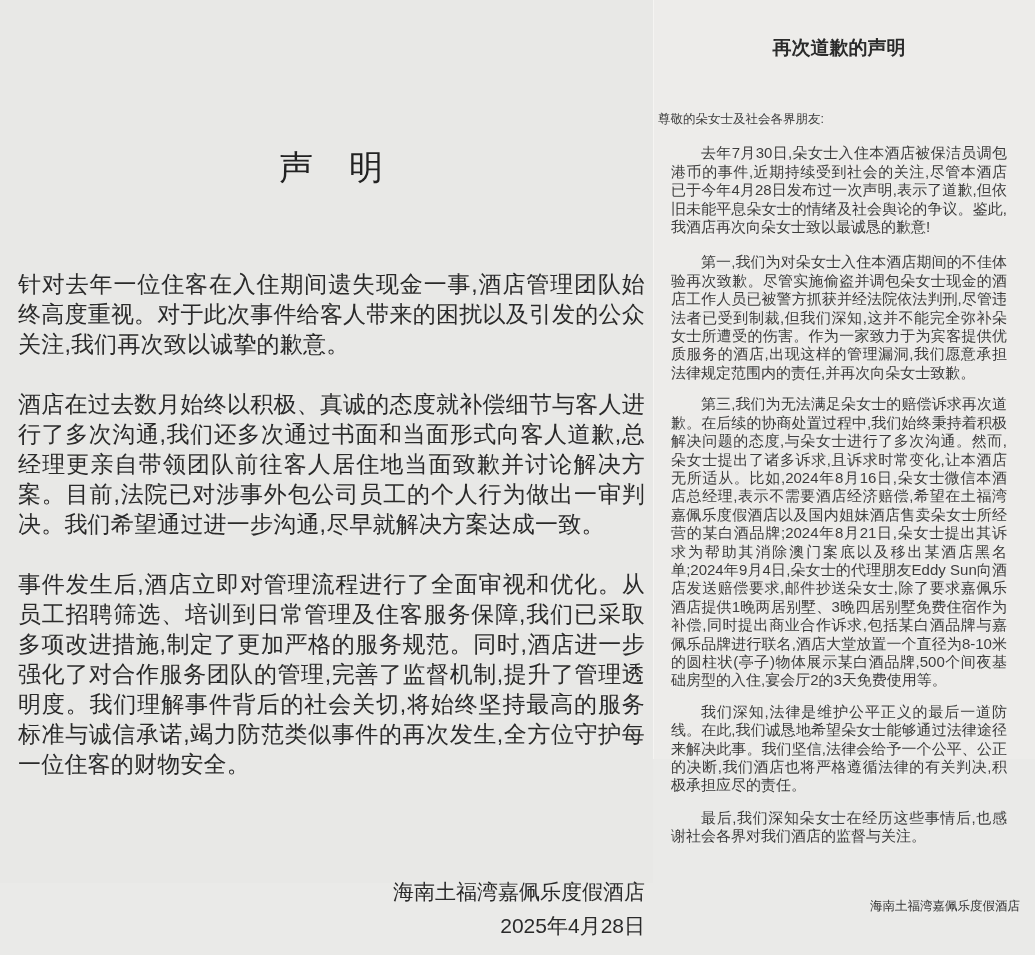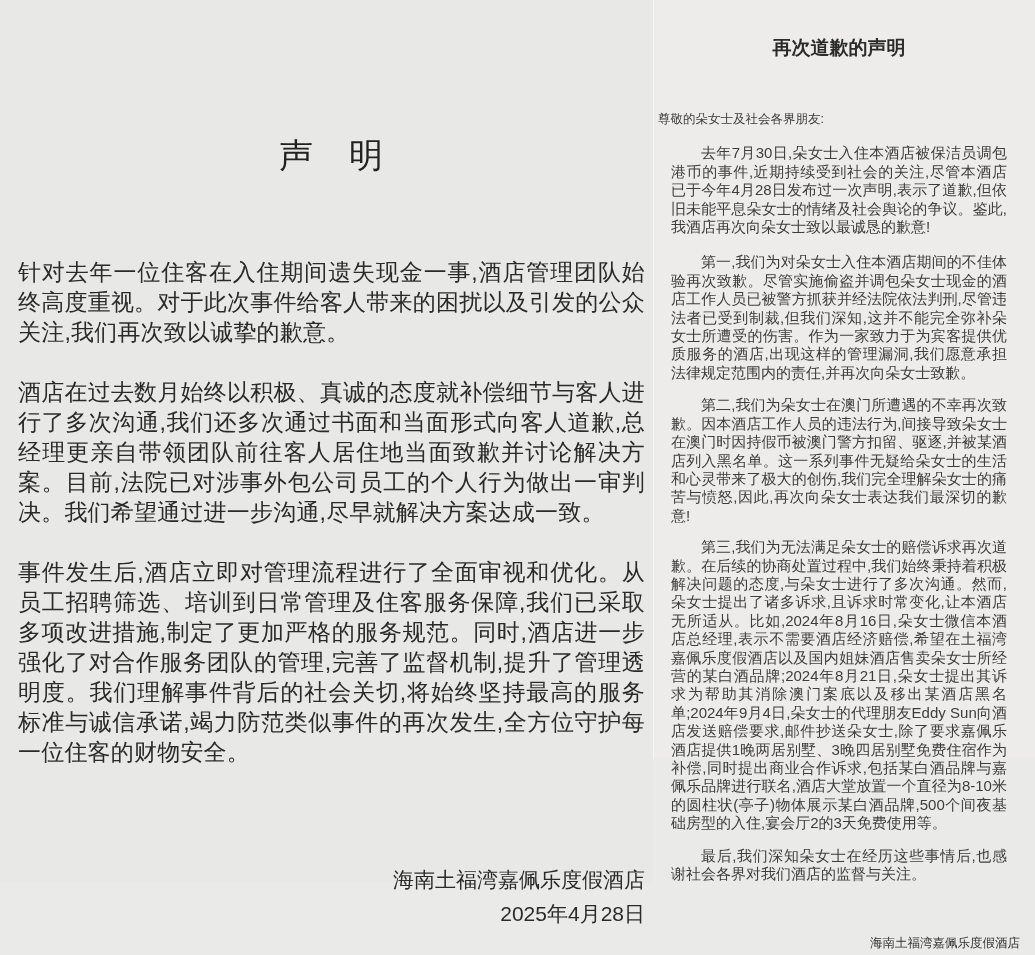--- a/index.html
+++ b/index.html
@@ -10,21 +10,21 @@
     font-family: "Liberation Sans", "DejaVu Sans", sans-serif;
   }
   .canvas { position: relative; width: 1035px; height: 955px; }
 
   
   .left-doc {
     position: absolute; left: 0; top: 0;
     width: 653px; height: 883px;
     background: #e8e8e6;
     color: #2a2a2a;
-    padding: 0 8px 0 18px;
+    padding: 12px 8px 0 18px;
     box-sizing: border-box;
   }
   .left-title {
     margin: 132px 0 0;
     font-size: 34px;
     font-weight: 500;
     line-height: 46px;
     text-align: center;
     letter-spacing: 1px;
     color: #222;
@@ -111,22 +111,22 @@
       <div>海南土福湾嘉佩乐度假酒店</div>
       <div>2025年4月28日</div>
     </div>
   </section>
 
   <section class="right-doc">
     <h2 class="right-title">再次道歉的声明</h2>
     <p class="salutation">尊敬的朵女士及社会各界朋友:</p>
     <p class="rp rp-1">去年7月30日,朵女士入住本酒店被保洁员调包港币的事件,近期持续受到社会的关注,尽管本酒店已于今年4月28日发布过一次声明,表示了道歉,但依旧未能平息朵女士的情绪及社会舆论的争议。鉴此,我酒店再次向朵女士致以最诚恳的歉意!</p>
     <p class="rp rp-2">第一,我们为对朵女士入住本酒店期间的不佳体验再次致歉。尽管实施偷盗并调包朵女士现金的酒店工作人员已被警方抓获并经法院依法判刑,尽管违法者已受到制裁,但我们深知,这并不能完全弥补朵女士所遭受的伤害。作为一家致力于为宾客提供优质服务的酒店,出现这样的管理漏洞,我们愿意承担法律规定范围内的责任,并再次向朵女士致歉。</p>
-    <p class="rp rp-3">第二,我们为朵女士在澳门所遭遇的不幸再次致歉。因本酒店工作人员的违法行为,间接导致朵女士在澳门时因持假币被澳门警方扣留、驱逐,并被某酒店列入黑名单。这一系列事件无疑给朵女士的生活和心灵带来了极大的创伤,我们完全理解朵女士的痛苦与愤怒,因此,再次向朵女士表达我们最深切的歉意!</p>
     <p class="rp rp-4">第三,我们为无法满足朵女士的赔偿诉求再次道歉。在后续的协商处置过程中,我们始终秉持着积极解决问题的态度,与朵女士进行了多次沟通。然而,朵女士提出了诸多诉求,且诉求时常变化,让本酒店无所适从。比如,2024年8月16日,朵女士微信本酒店总经理,表示不需要酒店经济赔偿,希望在土福湾嘉佩乐度假酒店以及国内姐妹酒店售卖朵女士所经营的某白酒品牌;2024年8月21日,朵女士提出其诉求为帮助其消除澳门案底以及移出某酒店黑名单;2024年9月4日,朵女士的代理朋友Eddy Sun向酒店发送赔偿要求,邮件抄送朵女士,除了要求嘉佩乐酒店提供1晚两居别墅、3晚四居别墅免费住宿作为补偿,同时提出商业合作诉求,包括某白酒品牌与嘉佩乐品牌进行联名,酒店大堂放置一个直径为8-10米的圆柱状(亭子)物体展示某白酒品牌,500个间夜基础房型的入住,宴会厅2的3天免费使用等。</p>
+    <p class="rp rp-6">我们深知,法律是维护公平正义的最后一道防线。在此,我们诚恳地希望朵女士能够通过法律途径来解决此事。我们坚信,法律会给予一个公平、公正的决断,我们酒店也将严格遵循法律的有关判决,积极承担应尽的责任。</p>
     <p class="rp rp-7">最后,我们深知朵女士在经历这些事情后,也感谢社会各界对我们酒店的监督与关注。</p>
     <div class="right-sign">
       <div class="sig-line">海南土福湾嘉佩乐度假酒店</div>
 
     </div>
   </section>
 
 </div>
 
 </body></html>

